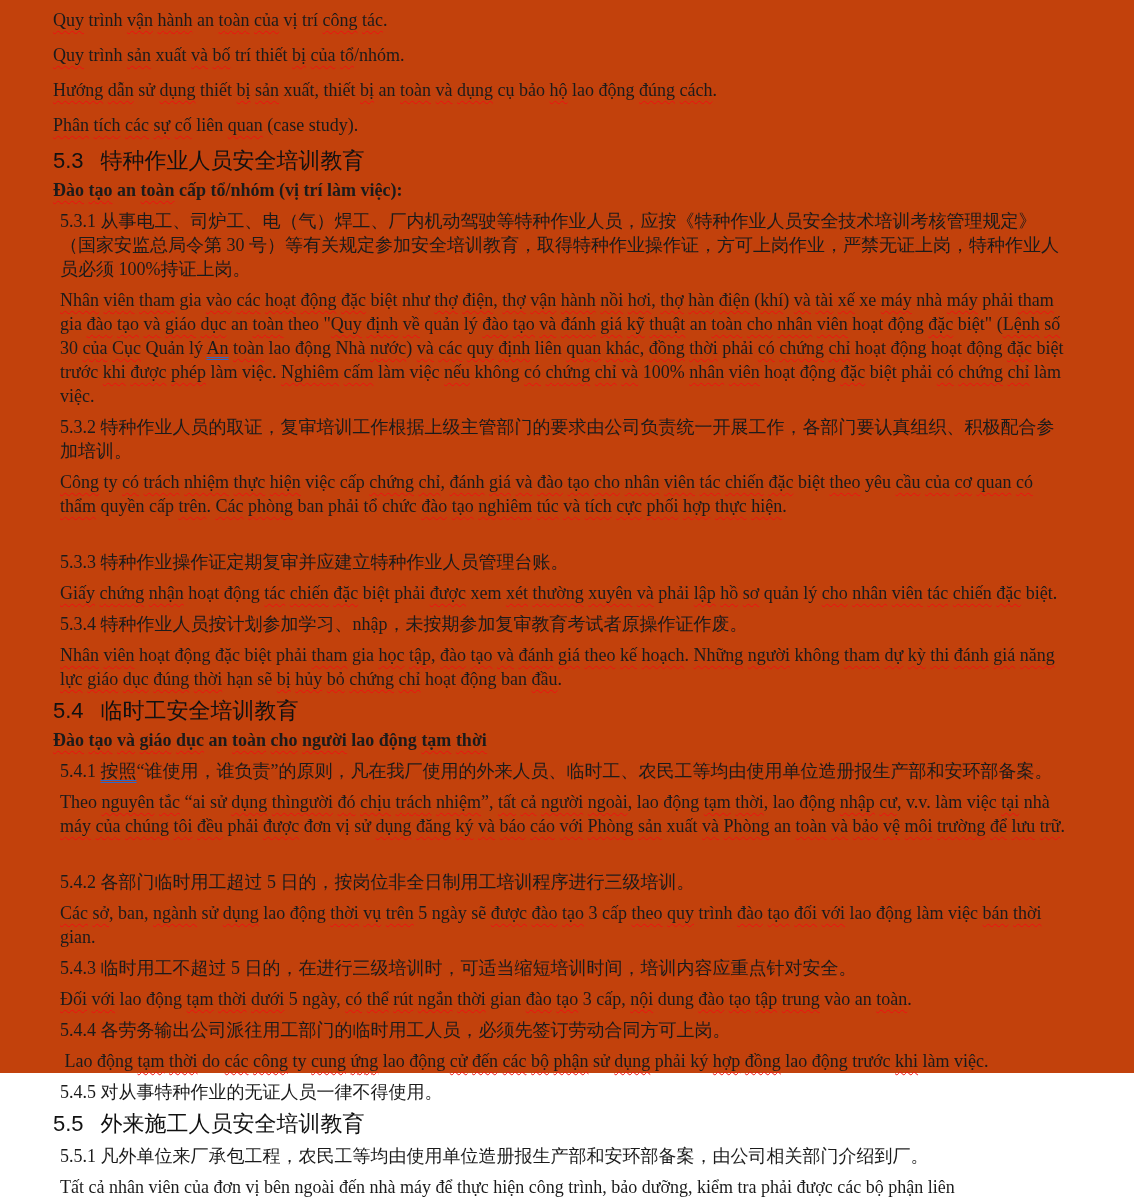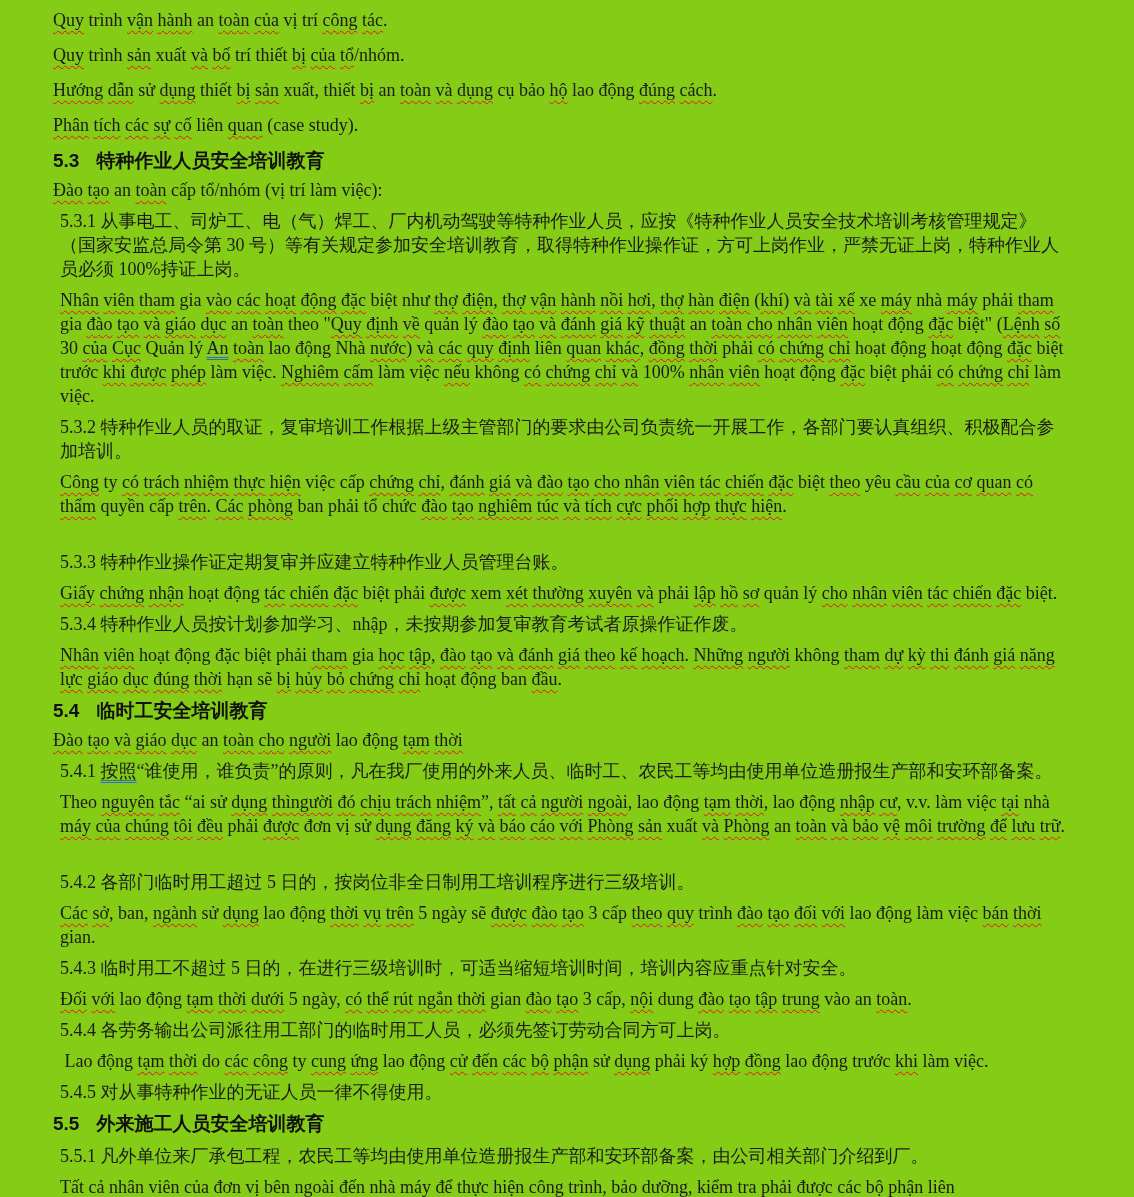--- a/index.html
+++ b/index.html
@@ -8,52 +8,52 @@
     background: #ffffff;
   }
   body {
     width: 1134px;
     height: 1197px;
     overflow: hidden;
   }
   .page {
     box-sizing: border-box;
     width: 1134px;
-    height: 1197px;
+    height: 1073px;
     padding: 8px 58px 0 53px;
     font-family: "Liberation Serif", "DejaVu Serif", serif;
     font-size: 18px;
     color: #1b1b1b;
-    background: #84cc16;
+    background: #c2410c;
   }
   
   .pi {
     margin: 0 0 11px 0;
     line-height: 24px;
     white-space: pre-wrap;
   }
   
   .p {
     margin: 7px;
     line-height: 24px;
     white-space: pre-wrap;
   }
   
   .pb {
     margin: 0;
     line-height: 24px;
-    font-weight: 400;
+    font-weight: 700;
     white-space: pre-wrap;
   }
   
   .h {
     margin: 7px 0 4px 0;
     font-family: "Liberation Sans", "DejaVu Sans", sans-serif;
-    font-weight: 700;
-    font-size: 19px;
+    font-weight: 400;
+    font-size: 22px;
     line-height: 26px;
     color: #111111;
   }
   .h .hnum { margin-right: 17px; }
   
   .gap { height: 18px; }
   
   .sp {
     text-decoration: underline;
     text-decoration-style: wavy;

